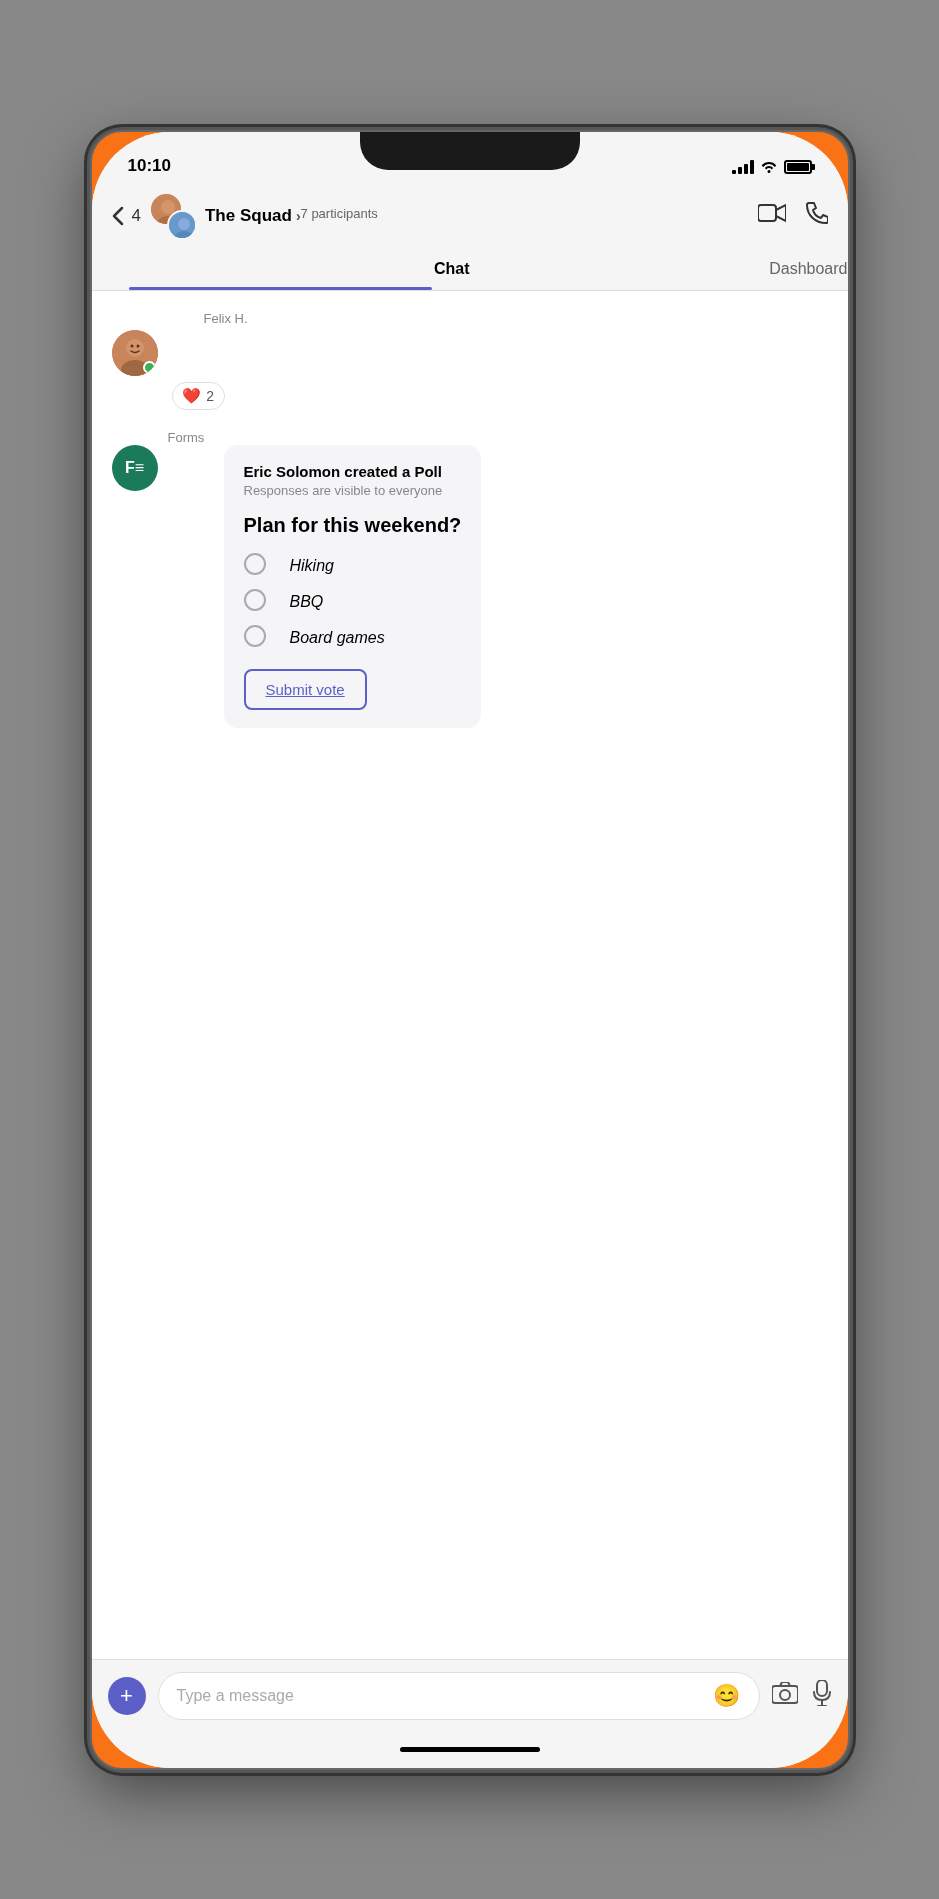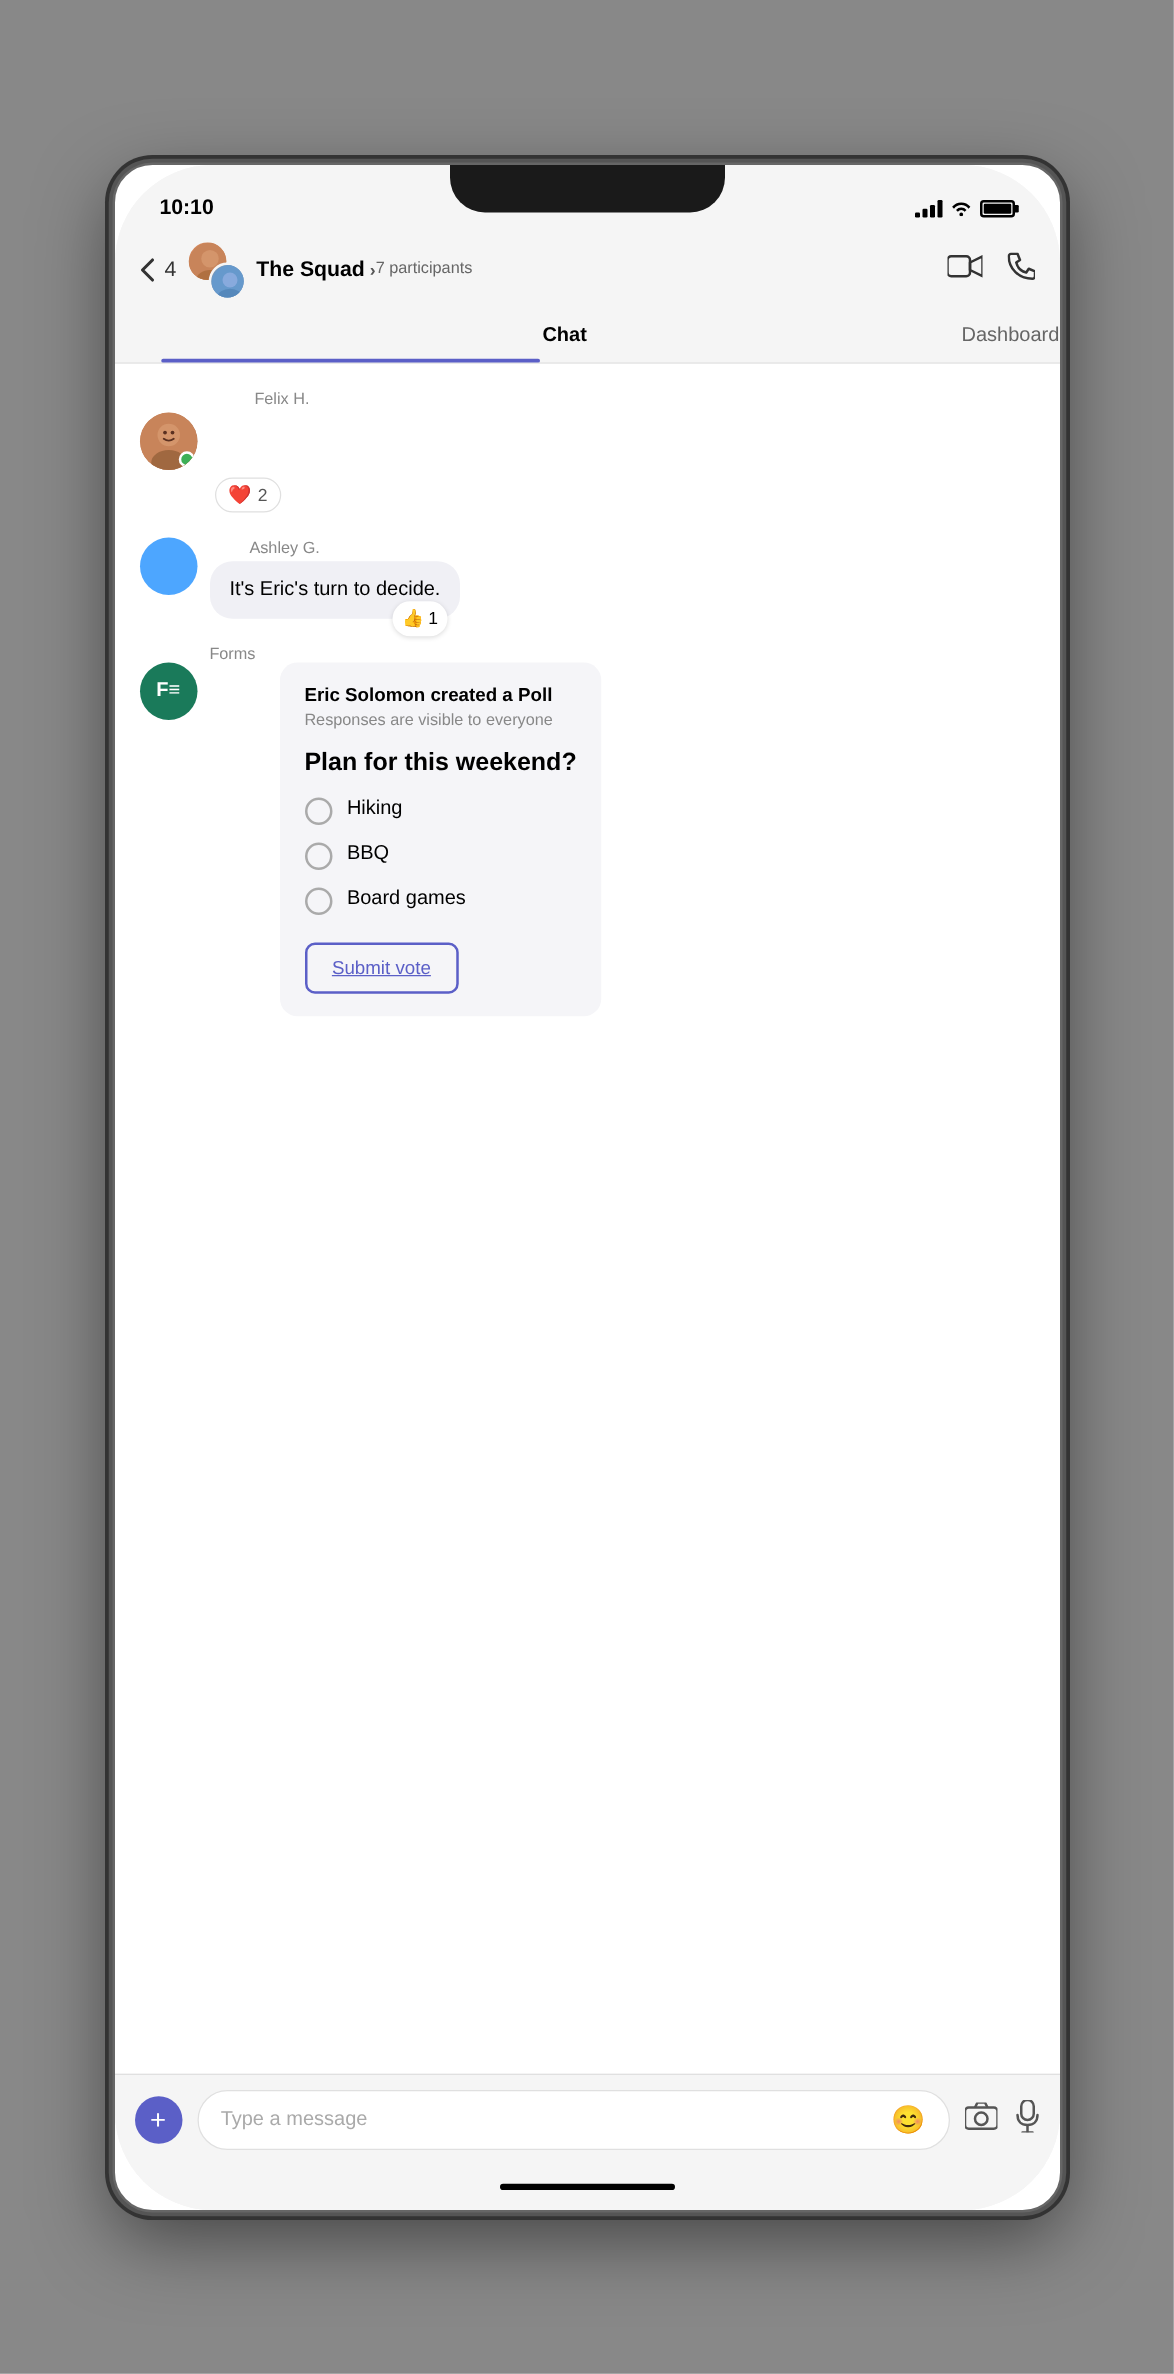--- a/index.html
+++ b/index.html
@@ -8,21 +8,21 @@
       background: #888;
       display: flex;
       justify-content: center;
       align-items: center;
       min-height: 1899px;
       font-family: -apple-system, BlinkMacSystemFont, 'Segoe UI', sans-serif;
     }
     .phone-frame {
       width: 760px;
       height: 1640px;
-      background: #ffffff;
+      background: #f97316;
       border-radius: 32px;
       position: relative;
       box-shadow: 0 0 0 3px #555, 0 0 0 6px #333, 0 20px 60px rgba(0,0,0,0.5);
       overflow: hidden;
       border: 2px solid #666;
     }
     .phone-screen {
       position: absolute;
       top: 0; left: 0; right: 0; bottom: 0;
       background: #f5f5f5;
@@ -332,25 +332,26 @@
       margin-bottom: 16px;
     }
     .poll-question {
       font-size: 20px;
       font-weight: 700;
       color: #000;
       margin-bottom: 16px;
     }
     .poll-option {
       display: flex;
-      align-items: flex-start;
-      gap: 12px;
+      align-items: flex-end;
+      gap: 24px;
       margin-bottom: 14px;
       font-size: 16px;
       color: #000;
+      font-style: italic;
     }
     .radio-circle {
       width: 22px;
       height: 22px;
       border-radius: 50%;
       border: 2px solid #aaa;
       flex-shrink: 0;
     }
     .submit-vote-btn {
       border: 2px solid #5b5fc7;
@@ -550,35 +551,20 @@
               </svg>
               <div class="online-dot"></div>
             </div>
           </div>
           <div class="reaction-badge">
             <span class="reaction-emoji">❤️</span>
             <span class="reaction-count">2</span>
           </div>
         </div>
 
-        <div class="message-group">
-          <div style="display:flex; align-items:flex-start; gap:10px; position:relative; margin-bottom:6px;">
-            <div class="user-avatar avatar-blue"></div>
-            <div style="display:flex; flex-direction:column;">
-              <div class="sender-name" style="margin-left:0; margin-bottom:4px;">Ashley G.</div>
-              <div class="message-bubble" style="position:relative;">
-                <span>It's Eric's turn to decide.</span>
-                <div class="thumbs-reaction">
-                  <span>👍</span>
-                  <span>1</span>
-                </div>
-              </div>
-            </div>
-          </div>
-        </div>
 
         <div class="message-group">
           <div class="forms-label">Forms</div>
           <div class="forms-row">
             <div class="user-avatar avatar-forms">
               <span class="forms-icon-text">F≡</span>
             </div>
             <div class="poll-card">
               <div class="poll-creator">Eric Solomon created a Poll</div>
               <div class="poll-subtitle">Responses are visible to everyone</div>

